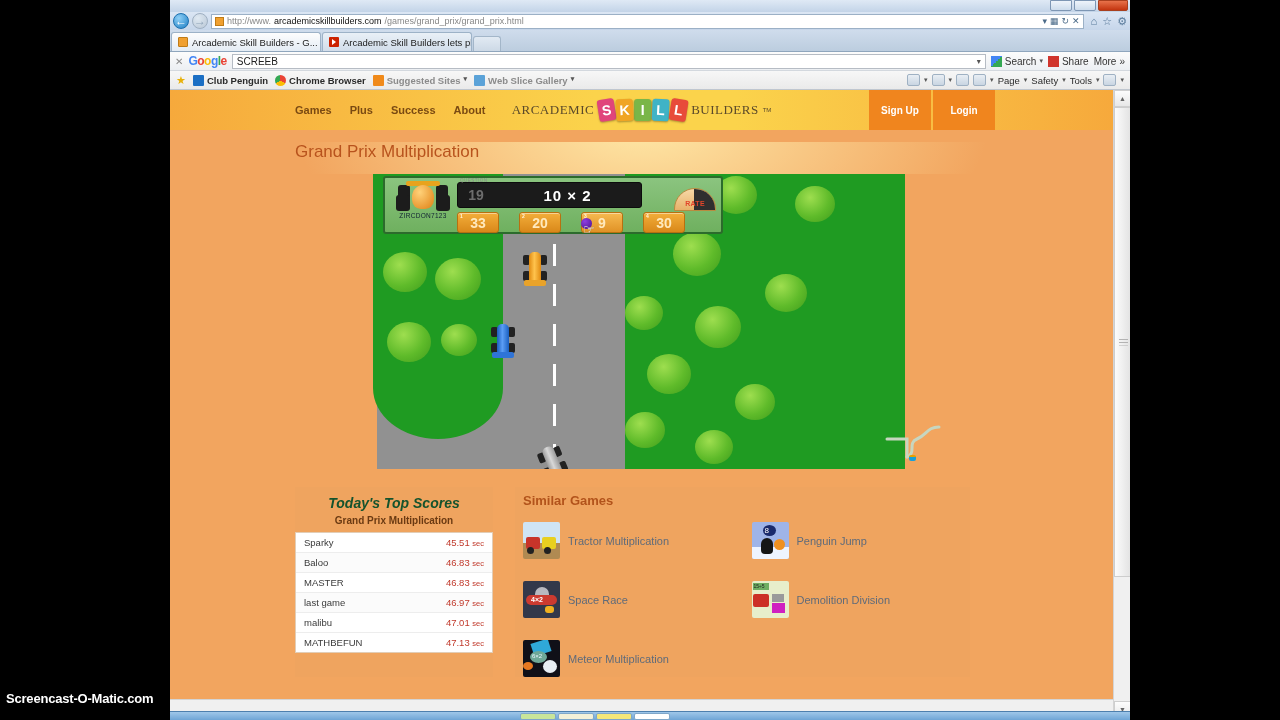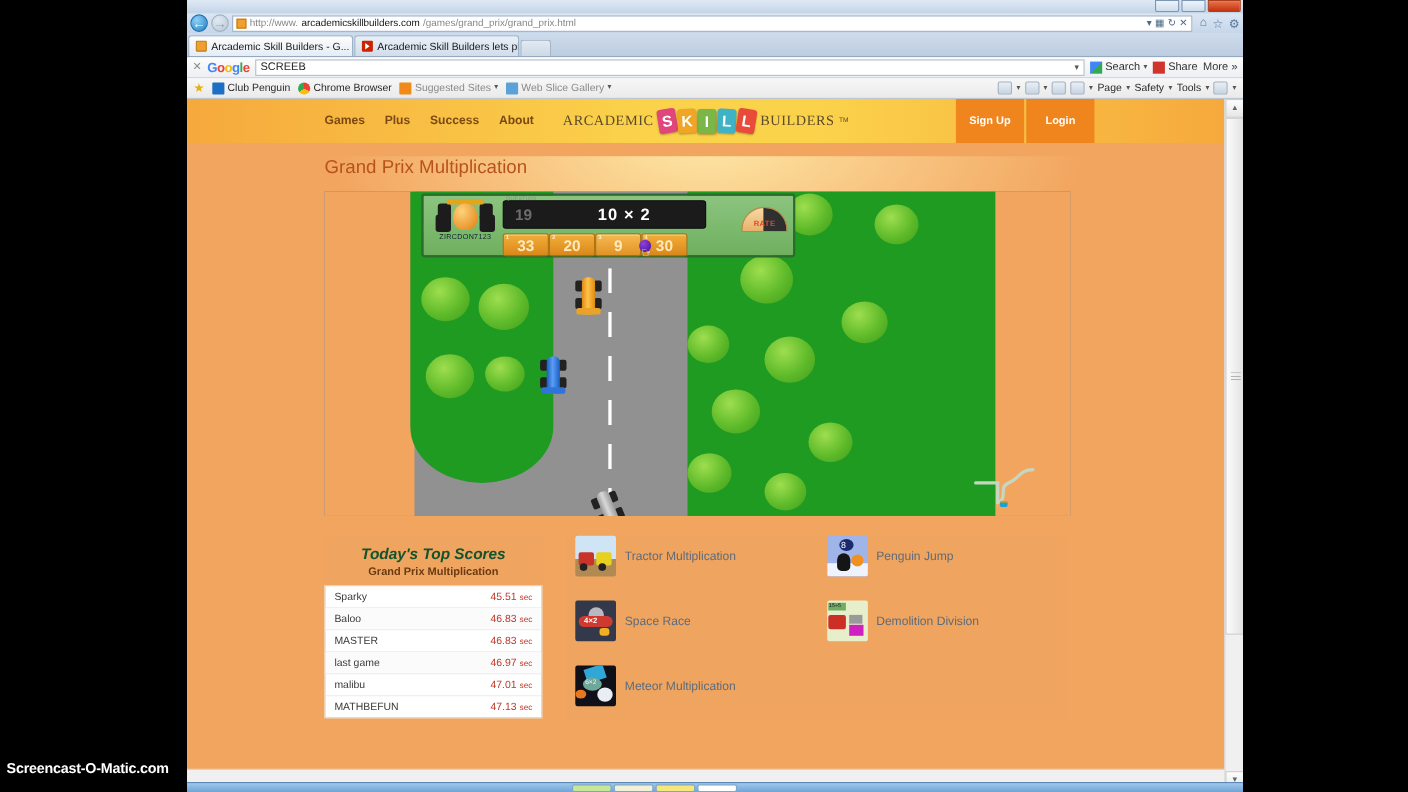--- a/index.html
+++ b/index.html
@@ -91,21 +91,21 @@
         linear-gradient(135deg,#4285f4 0 50%,#34a853 50% 100%); flex:none;}
   .gshare{ width:11px;height:11px;background:#d0342c; flex:none;}
 
   
   .favbar {
     height:19px; background:linear-gradient(#f7f7f7,#eaeaea);
     display:flex; align-items:center; gap:7px; padding:0 6px;
     font-size:9.5px; color:#2a2a2a; border-bottom:1px solid #bfc6cf;
     position:relative;
   }
-  .fav { display:flex; align-items:flex-start; gap:3px; white-space:nowrap;}
+  .fav { display:flex; align-items:flex-start; gap:3px; white-space:nowrap;font-weight:bold;}
   .fstar { color:#e8b10a; font-size:11px;}
   .fi { width:11px;height:11px; flex:none; border-radius:1px;}
   .fi-cp{background:#1b6fc4;}
   .fi-cr{background:conic-gradient(#ea4335 0 33%,#fbbc05 0 66%,#34a853 0 100%);border-radius:50%;}
   .fi-ss{background:#f08a1a;}
   .fi-ws{background:#5aa2d8;}
   .fav.grey{color:#8b8b8b;}
   .cmdbar { margin-left:auto; display:flex; align-items:center; gap:4px; color:#2a2a2a;}
   .cmdi{ width:13px;height:12px;background:linear-gradient(#e9eef4,#c9d5e2);border:1px solid #9fb1c3;border-radius:2px;}
   .chev{font-size:7px;color:#555;}
@@ -194,21 +194,21 @@
   .hud-name{ font-size:6.5px; color:#123; letter-spacing:.3px; margin-top:1px; font-family:"Liberation Sans",sans-serif;}
 
   .qpanel{ position:absolute; left:72px; top:4px; width:185px; height:26px;
            background:#1b1b1b; border-radius:3px; display:flex; align-items:center;
            border:1px solid #0c0c0c;}
   .qnum-wrap{ width:36px; text-align:center; position:relative;}
   .qlabel{ position:absolute; left:2px; top:-4px; font-size:4.5px; color:#8a8a8a; letter-spacing:.5px;}
   .qnum{ font-size:14px; color:#6d6d6d; font-weight:bold; line-height:26px;}
   .qtext{ flex:1; text-align:center; color:#fff; font-size:15px; font-weight:bold; letter-spacing:1px;}
 
-  .answers{ position:absolute; left:72px; top:34px; display:flex; gap:0;}
+  .answers{ position:absolute; left:72px; top:34px; display:flex; gap:20px;}
   .ans{ position:relative; width:42px; height:21px; border-radius:3px;
         background:linear-gradient(#f3ae3a,#d9881a); border:1px solid #b8700f;
         color:#ffe9bd; font-size:14px; font-weight:bold;
         display:flex; align-items:center; justify-content:center;
         box-shadow:inset 0 1px 0 rgba(255,255,255,.45);}
   .ans .idx{ position:absolute; left:2px; top:0px; font-size:5px; color:#fff6dd;}
   .ans.hover{ background:linear-gradient(#f7ba50,#e09226);}
   .cursor{ position:absolute; left:196px; top:40px; width:14px; height:18px; pointer-events:none;}
   .cursor .blob{position:absolute;left:0;top:0;width:11px;height:11px;border-radius:50%;
                 background:radial-gradient(circle at 35% 30%,#8d3fe0,#4a1090);}
@@ -566,20 +566,21 @@
                   <span class="scoretime"><span>47.01</span> <span class="u">sec</span></span>
                 </div>
                 <div class="scorerow">
                   <span>MATHBEFUN</span>
                   <span class="scoretime"><span>47.13</span> <span class="u">sec</span></span>
                 </div>
               </div>
             </div>
 
             <div class="card similar">
+              <h3>Similar Games</h3>
               <div class="simgrid">
 
                 <div class="simitem">
                   <span class="thumb t-tractor">
                     <span class="sp" style="left:3px;top:15px;width:14px;height:12px;background:#c8342a;border-radius:2px;"></span>
                     <span class="sp" style="left:4px;top:25px;width:7px;height:7px;background:#222;border-radius:50%;"></span>
                     <span class="sp" style="left:19px;top:15px;width:14px;height:12px;background:#e8d020;border-radius:2px;"></span>
                     <span class="sp" style="left:21px;top:25px;width:7px;height:7px;background:#222;border-radius:50%;"></span>
                   </span>
                   <span class="simlabel">Tractor Multiplication</span>

